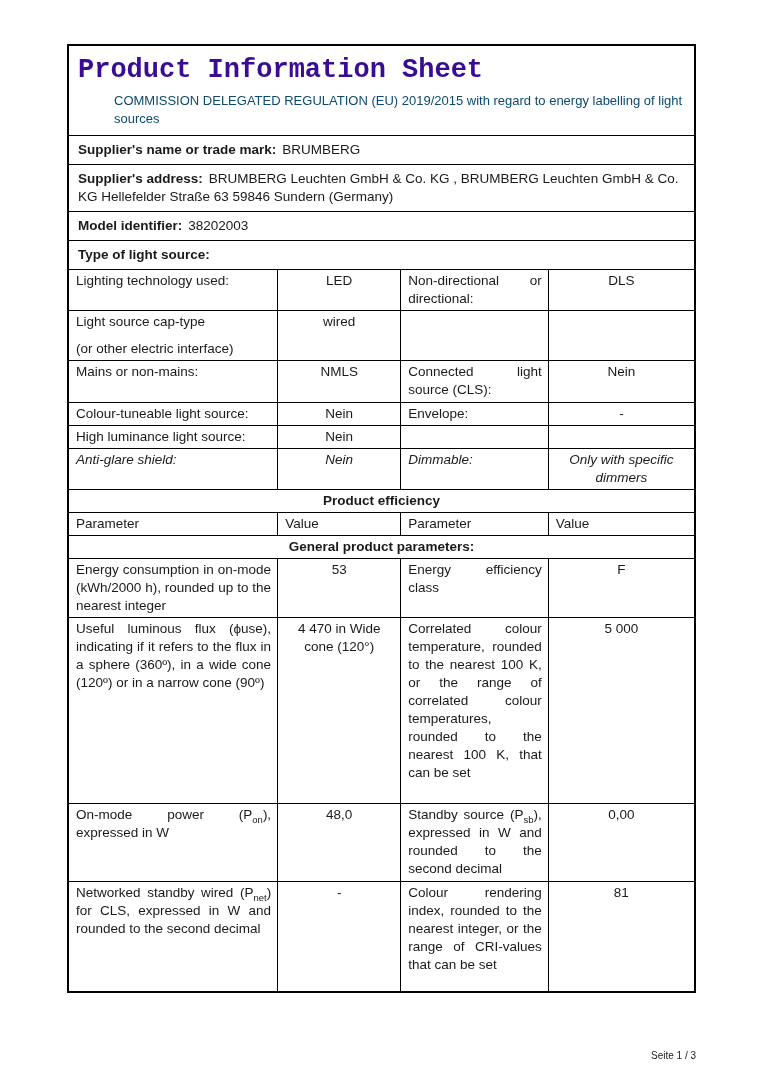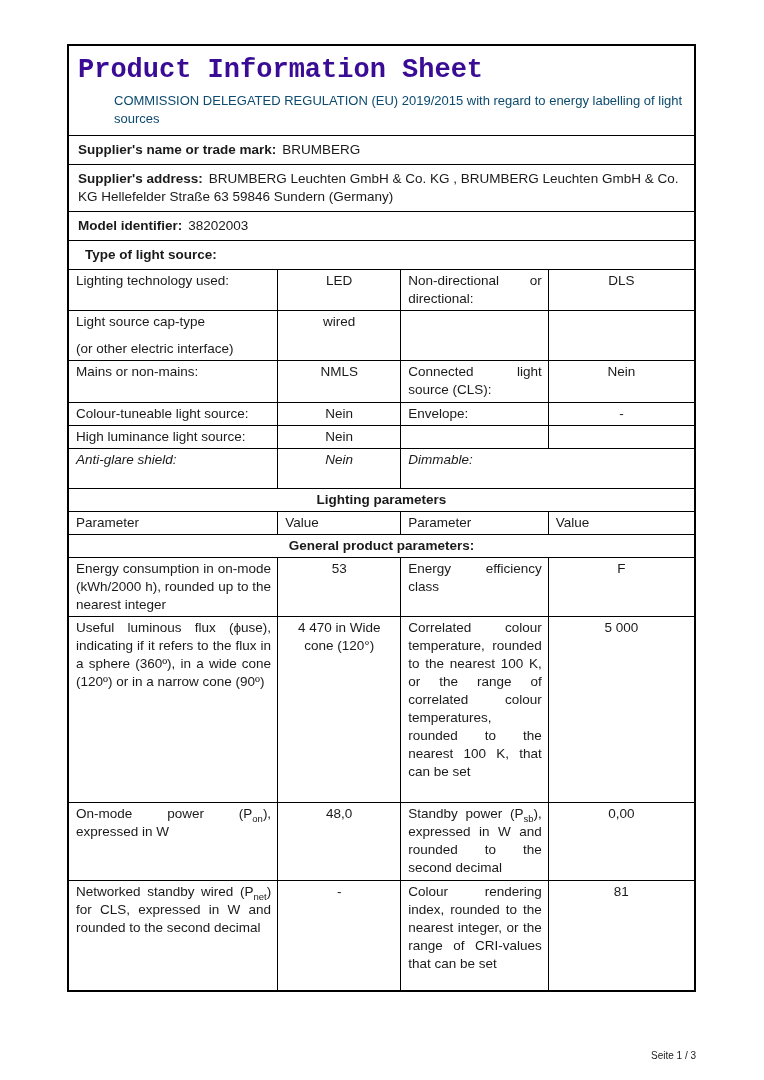--- a/index.html
+++ b/index.html
@@ -35,21 +35,21 @@
     font-size: 13px;
     line-height: 18px;
     color: #0c4a6e;
     margin-left: 36px;
   }
 
   
   .info-row { padding: 5px 9px 5px 9px; }
   .info-row .lbl { font-weight: bold; }
   .info-row .val-inline { margin-left: 6px; }
-  .section-label { padding: 5px 16px; font-weight: bold; }
+  .section-label { padding: 5px 9px; font-weight: bold; }
 
   
   .grid {
     display: grid;
     grid-template-columns: 33.3% 19.7% 23.6% 23.4%;
   }
   .grid > div + div { border-left: 1.5px solid #000; }
   .grid .cell { padding: 2px 6px 2px 7px; }
   .grid .param { text-align: justify; }
   .grid .val { text-align: center; padding: 2px 5px; }
@@ -149,23 +149,26 @@
     <div class="cell param">High luminance light source:</div>
     <div class="cell val">Nein</div>
     <div class="cell param"></div>
     <div class="cell val"></div>
   </div>
 
   <div class="grid r-type-6">
     <div class="cell param">Anti-glare shield:</div>
     <div class="cell val">Nein</div>
     <div class="cell param">Dimmable:</div>
-  </div>
-
-  <div class="banner">Lighting parameters</div>
+    <div class="cell val">
+      <div class="narrow-wrap">Only with specific dimmers</div>
+    </div>
+  </div>
+
+  <div class="banner">Product efficiency</div>
 
   <div class="grid col-head">
     <div class="cell">Parameter</div>
     <div class="cell">Value</div>
     <div class="cell">Parameter</div>
     <div class="cell">Value</div>
   </div>
 
   <div class="banner">General product parameters:</div>
 
@@ -179,21 +182,21 @@
   <div class="grid r-pp-2">
     <div class="cell param">Useful luminous flux (ϕuse), indicating if it refers to the flux in a sphere (360º), in a wide cone (120º) or in a narrow cone (90º)</div>
     <div class="cell val">4 470 in Wide cone (120°)</div>
     <div class="cell param">Correlated colour temperature, rounded to the nearest 100 K, or the range of correlated colour temperatures, rounded to the nearest 100 K, that can be set</div>
     <div class="cell val">5 000</div>
   </div>
 
   <div class="grid r-pp-3">
     <div class="cell param"><span>On-mode power (P</span><sub>on</sub><span>), expressed in W</span></div>
     <div class="cell val">48,0</div>
-    <div class="cell param"><span>Standby power (P</span><sub>sb</sub><span>), expressed in W and rounded to the second decimal</span></div>
+    <div class="cell param"><span>Standby source (P</span><sub>sb</sub><span>), expressed in W and rounded to the second decimal</span></div>
     <div class="cell val">0,00</div>
   </div>
 
   <div class="grid r-pp-4">
     <div class="cell param"><span>Networked standby wired (P</span><sub>net</sub><span>) for CLS, expressed in W and rounded to the second decimal</span></div>
     <div class="cell val">-</div>
     <div class="cell param">Colour rendering index, rounded to the nearest integer, or the range of CRI-values that can be set</div>
     <div class="cell val">81</div>
   </div>
 

